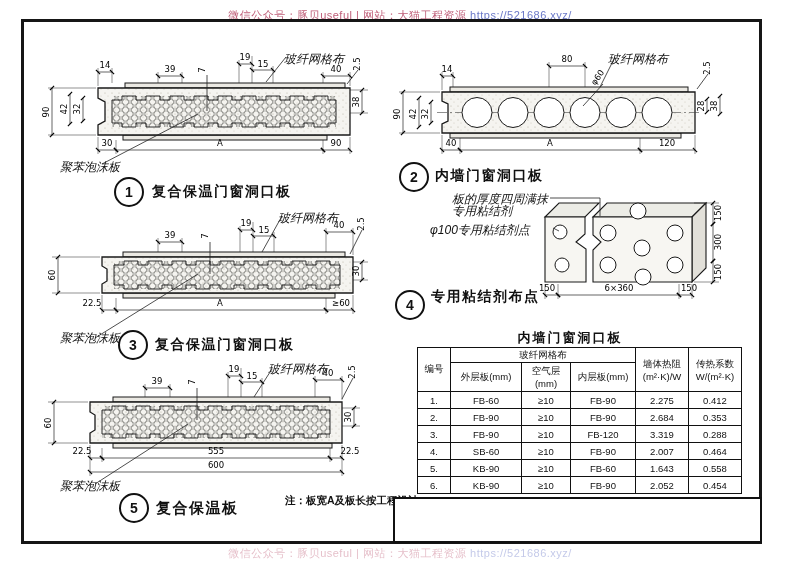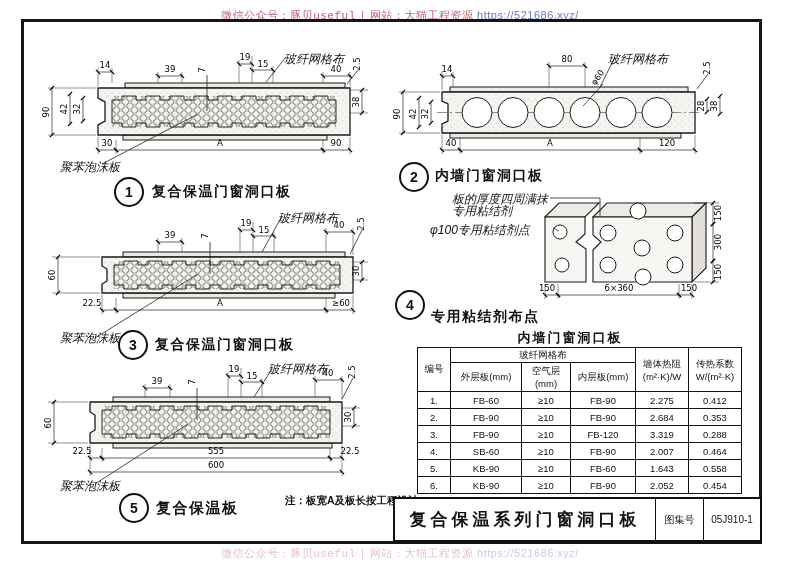--- a/index.html
+++ b/index.html
@@ -2,21 +2,21 @@
 <html><head>
 <meta charset="utf-8">
 <style>
   html,body{margin:0;padding:0;background:#fff;}
   body{width:800px;height:564px;position:relative;overflow:hidden;
        font-family:"Liberation Sans",sans-serif;color:#111;}
   .page-border{position:absolute;left:21px;top:19px;width:741px;height:525px;
        border:3px solid #161616;box-sizing:border-box;background:#fff;}
   .watermark{position:absolute;left:0;width:800px;text-align:center;
        font-size:11px;letter-spacing:.5px;white-space:nowrap;}
-  .watermark .wm-a{color:#c0607a;font-family:Liberation Mono, monospace;} .watermark .wm-u{color:#6b79c8;}
+  .watermark .wm-a{color:#c0607a;} .watermark .wm-u{color:#6b79c8;}
   svg.fig{position:absolute;overflow:visible;}
   .o{fill:url(#stip);stroke:#1a1a1a;stroke-width:1.3;}
   .strip{fill:#ebe9e3;stroke:#1a1a1a;stroke-width:1;}
   .foamrect{fill:url(#foamp);stroke:none;}
   .e{stroke:#1a1a1a;stroke-width:.9;fill:none;}
   .dim{stroke:#222;stroke-width:.7;}
   .ext{stroke:#222;stroke-width:.5;}
   .ldr{stroke:#222;stroke-width:.8;fill:none;}
   .tick{stroke:#000;stroke-width:1.2;}
   .cl{stroke:#444;stroke-width:.6;stroke-dasharray:10 3 2 3;}
@@ -283,21 +283,21 @@
     <line x1="160.9" y1="102.9" x2="165.1" y2="107.1" class="tick"></line>
     <line x1="160.9" y1="102.9" x2="165.1" y2="107.1" class="tick"></line>
     <line x1="281.9" y1="102.9" x2="286.1" y2="107.1" class="tick"></line>
     <line x1="281.9" y1="102.9" x2="286.1" y2="107.1" class="tick"></line>
     <line x1="294.9" y1="102.9" x2="299.1" y2="107.1" class="tick"></line>
   </svg>
 <div class="slabel" style="left:452px;top:191px">板的厚度四周满抹</div>
 <div class="slabel" style="left:452px;top:203px">专用粘结剂</div>
 <div class="slabel" style="left:430px;top:222px">φ100专用粘结剂点</div>
 <div class="figcircle" style="left:395px;top:290px">4</div>
-<div class="figtitle" style="left:431px;top:308px">专用粘结剂布点</div>
+<div class="figtitle" style="left:431px;top:288px">专用粘结剂布点</div>
 
 <svg class="fig" style="left:40px;top:218px" width="350" height="150" viewBox="0 0 350 150">
   <rect class="strip" x="83" y="34" width="222" height="5"></rect>
   <rect class="strip" x="83" y="75" width="212" height="5"></rect>
   <path class="o" d="M62,39 H313 V75 H62 V66 L67,63 V51 L62,48 Z"></path>
   <rect class="foamrect" x="74" y="43" width="226" height="28"></rect>
   <path class="e" d="M74,47 h10v-4h14v4 h10v-4h14v4 h10v-4h14v4 h10v-4h14v4 h10v-4h14v4 h10v-4h14v4 h10v-4h14v4 h10v-4h14v4 h10v-4h14v4 H300"></path>
   <path class="e" d="M74,67 h10v4h14v-4 h10v4h14v-4 h10v4h14v-4 h10v4h14v-4 h10v4h14v-4 h10v4h14v-4 h10v4h14v-4 h10v4h14v-4 h10v4h14v-4 H300"></path>
   <line class="e" x1="74" y1="47" x2="74" y2="67"></line>
     <line class="e" x1="300" y1="47" x2="300" y2="67"></line>
@@ -509,18 +509,13 @@
         <td>KB-90</td>
         <td>≥10</td>
         <td>FB-90</td>
         <td>2.052</td>
         <td>0.454</td>
   </tr>
 </tbody>
   </table>
 
 <div class="tb">
-  <div class="tb-r1">
-    <div class="tb-c tb-title">复合保温系列门窗洞口板</div>
-    <div class="tb-c" style="width:48px">图集号</div>
-    <div class="tb-c" style="width:56px">05J910-1</div>
-  </div>
 </div>
 
 </body></html>

